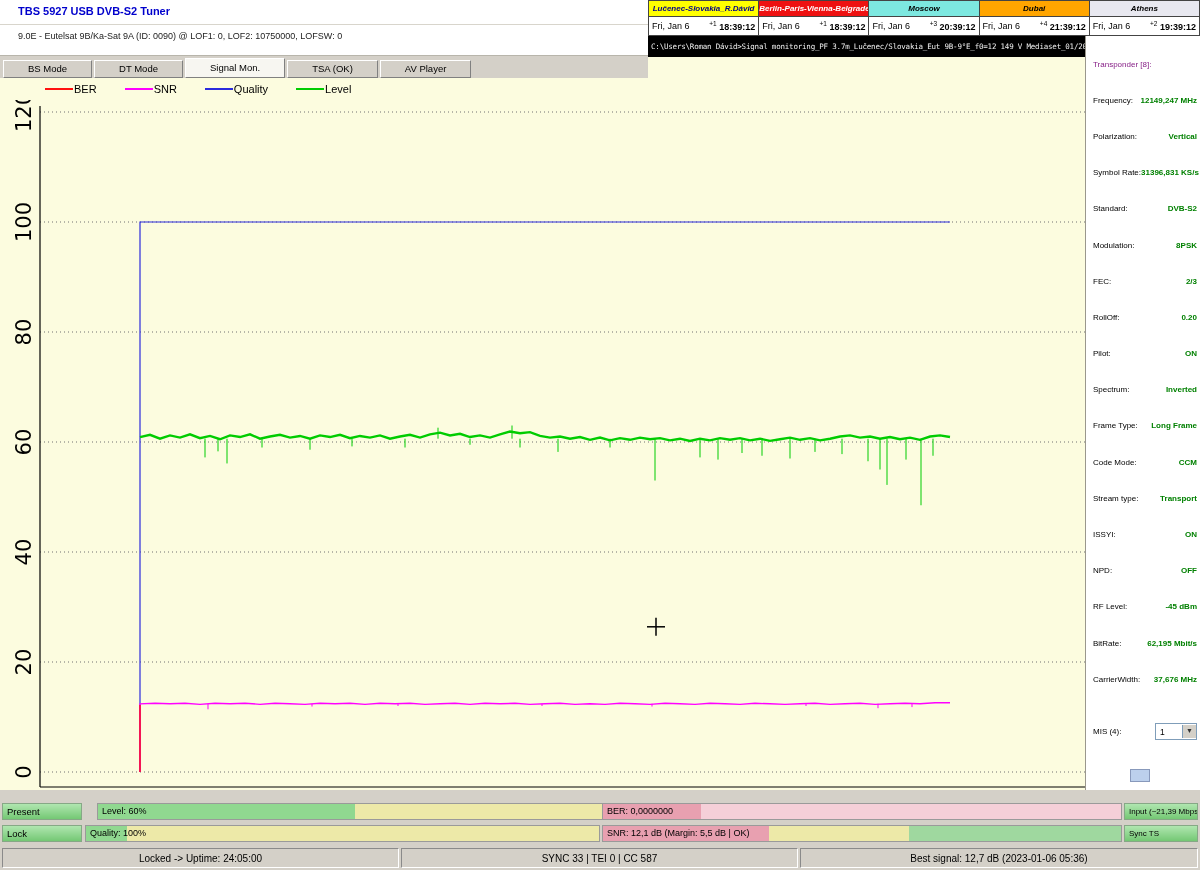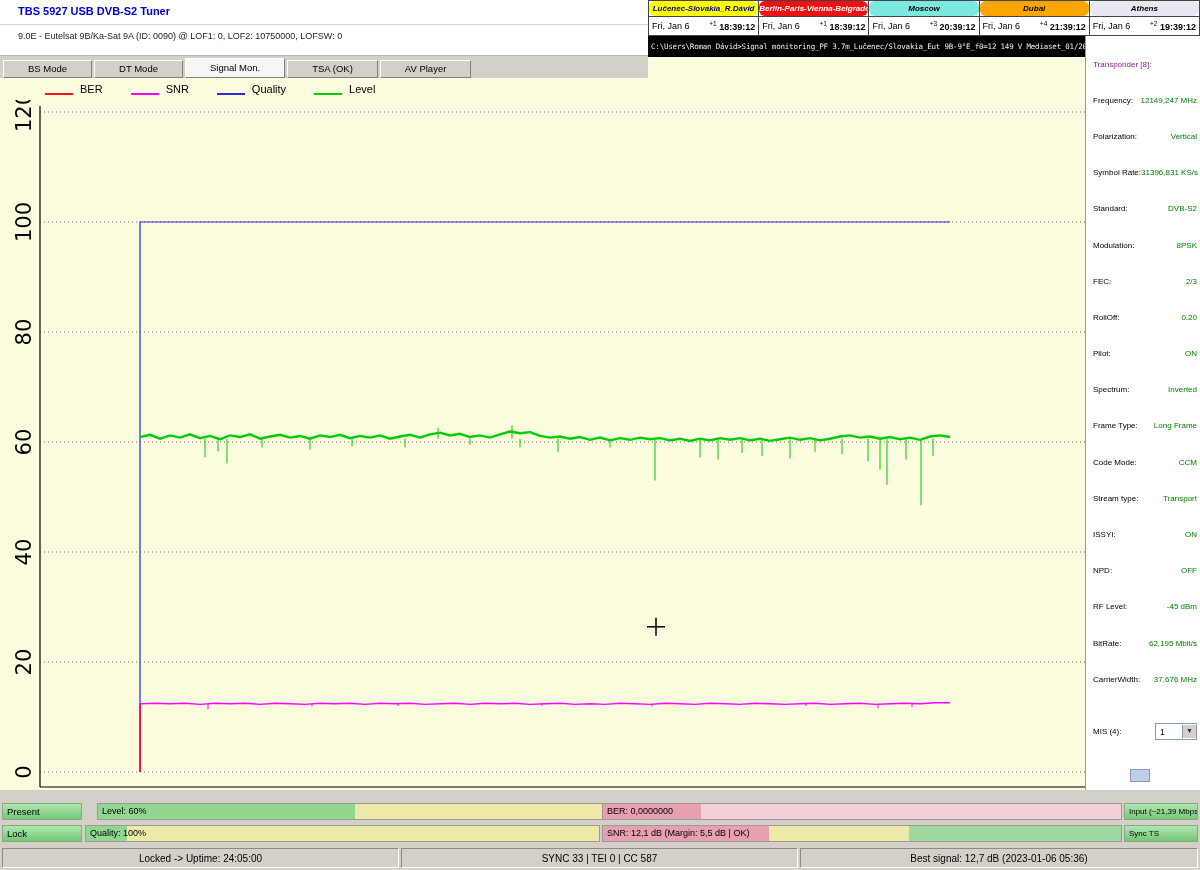--- a/index.html
+++ b/index.html
@@ -18,21 +18,21 @@
         z-index:30;text-align:center;border:1px solid #e0ddd2;}
   .logo-text{font-size:9.5px;font-weight:bold;color:#2233bb;border-left:2px solid #cc2222;
         border-right:2px solid #cc2222;margin:0 6px;line-height:11px;}
 
   
   .clocks{position:absolute;left:648px;top:0;width:552px;height:36px;display:flex;
           border:1px solid #444;box-sizing:border-box;background:#fff;}
   .clock{flex:1;display:flex;flex-direction:column;border-left:1px solid #444;min-width:0;}
   .clock:first-child{border-left:none;}
   .clock-head{height:15px;line-height:15px;text-align:center;font-weight:bold;font-style:italic;
-          font-size:8px;white-space:nowrap;overflow:hidden;border-radius:6px;}
+          font-size:8px;white-space:nowrap;overflow:hidden;}
   .clock-body{flex:1;background:#fff;display:flex;align-items:center;justify-content:space-between;
           padding:0 3px;border-top:1px solid #444;font-size:9px;white-space:nowrap;}
   .c-time{font-weight:bold;}
   .c-time sup{font-weight:normal;font-size:6.5px;}
 
   
   .console{position:absolute;left:648px;top:36px;width:437px;height:21px;background:#000;
           color:#f0f0f0;font-family:"DejaVu Sans Mono",monospace;font-size:7.5px;
           letter-spacing:-0.2px;line-height:21px;white-space:nowrap;overflow:hidden;padding-left:3px;
           box-sizing:border-box;z-index:5;}
@@ -43,31 +43,31 @@
   .tab{height:18px;line-height:16px;padding:0 24px;font-size:9.5px;background:#d4d0c8;
         border:1px solid #808080;border-top-color:#fff;border-left-color:#fff;
         color:#000;cursor:pointer;white-space:nowrap;}
   .tab.active{background:#f7f6f1;height:20px;line-height:18px;}
 
   
   .chart-panel{position:absolute;left:0;top:78px;width:1085px;height:712px;background:#fcfcdf;}
   .filler{position:absolute;left:648px;top:57px;width:437px;height:21px;background:#fcfcdf;}
   .legend{position:absolute;left:45px;top:5px;display:flex;gap:28px;align-items:center;
         font-size:11px;color:#000;}
-  .lg-item{display:flex;align-items:flex-end;gap:7px;}
+  .lg-item{display:flex;align-items:center;gap:1px;}
   .lg-line{display:inline-block;width:28px;height:2px;}
   #chart-svg{position:absolute;left:0;top:22px;}
 
   
   .sidebar{position:absolute;left:1085px;top:36px;width:115px;height:754px;background:#ffffff;
         border-left:1px solid #9a978d;box-sizing:border-box;padding-top:10px;}
   .side-row{display:flex;justify-content:space-between;align-items:center;height:36.2px;
         padding:0 3px 0 7px;font-size:8px;}
   .side-label{color:#000;white-space:nowrap;}
-  .side-value{color:#008000;font-weight:normal;text-align:right;white-space:nowrap;}
+  .side-value{color:#008000;font-weight:bold;text-align:right;white-space:nowrap;}
   .mis-row{display:flex;justify-content:space-between;align-items:center;margin-top:26px;
         padding:0 3px 0 7px;font-size:8px;}
   .mis-select{width:36px;height:15px;background:#fff;border:1px solid #7f9db9;display:flex;
         align-items:center;justify-content:space-between;font-size:8.5px;padding-left:4px;cursor:pointer;}
   .mis-arrow{width:13px;height:13px;background:#d4d0c8;border-left:1px solid #7f9db9;
         text-align:center;line-height:12px;font-size:7px;color:#333;}
   .grip{position:absolute;left:44px;bottom:8px;width:18px;height:11px;background:#bcd0ec;
         border:1px solid #8899bb;}
 
   

